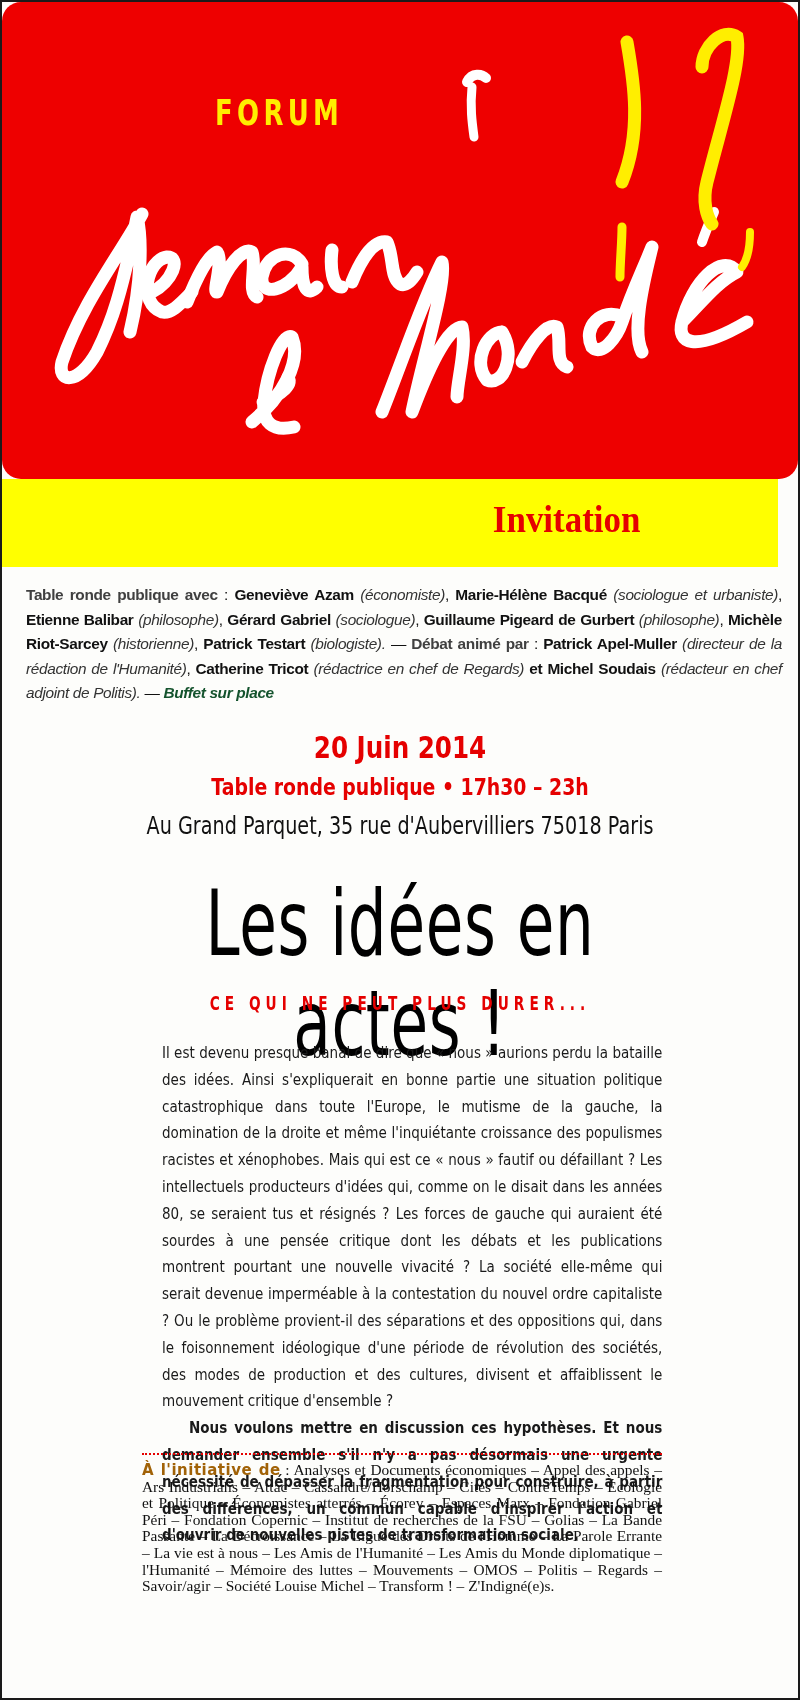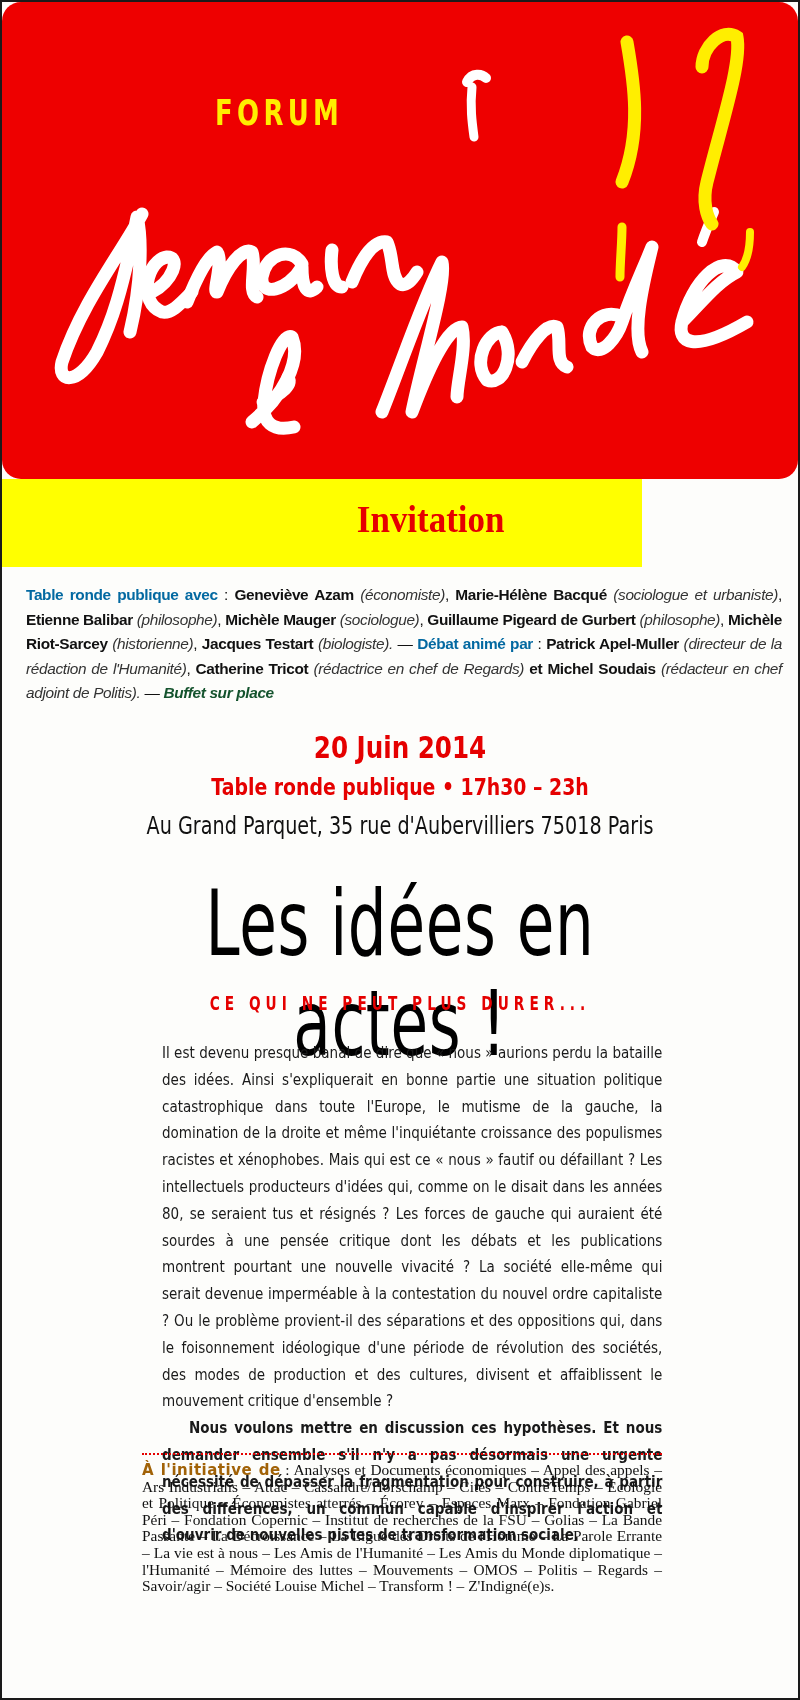--- a/index.html
+++ b/index.html
@@ -15,36 +15,36 @@
     border-radius: 19px;
   }
   .forum {
     position: absolute; left: 213px; top: 90px;
     font-family: "DejaVu Sans", sans-serif; font-weight: bold;
     font-size: 36px; letter-spacing: 6px; color: #ffee00;
     transform: scaleX(0.72); transform-origin: left top;
   }
   .hero svg { position: absolute; left: 0; top: 0; }
   .invite-band {
-    position: absolute; left: 0; top: 477px; width: 640px; height: 88px;
+    position: absolute; left: 0; top: 477px; width: 776px; height: 88px;
     background: #ffff00;
   }
   .invite-label {
     position: absolute; right: 138px; top: 18px;
     font-family: "Liberation Serif", serif; font-weight: bold;
     font-size: 38px; color: #e50000;
     transform: scaleX(0.92); transform-origin: right top;
   }
   .participants {
     position: absolute; left: 24px; top: 581px; width: 756px;
     font-family: "Liberation Sans", sans-serif; font-size: 15.4px; line-height: 24.6px;
     color: #111; text-align: justify;
     letter-spacing: -0.35px;
   }
-  .participants .red { color: #0369a1; font-weight: bold; }
+  .participants .red { color: #404040; font-weight: bold; }
   .participants .it { font-style: italic; color: #333; }
   .participants .name { font-weight: 600; margin-top: 32px; }
   .date {
     position: absolute; left: 0; width: 796px; top: 728px; text-align: center;
     font-family: "DejaVu Sans", sans-serif; font-weight: bold; font-size: 30px;
     color: #e50000; transform: scaleX(0.82);
   }
   .time {
     position: absolute; left: 0; width: 796px; top: 772px; text-align: center;
     font-family: "DejaVu Sans", sans-serif; font-weight: bold; font-size: 23px;
@@ -145,27 +145,27 @@
     <div class="invite-label">Invitation</div>
   </div>
 
   <div class="participants">
     <span class="red">Table ronde publique avec</span><span> : </span><span class="name">Geneviève Azam</span>
     <span class="it">(économiste)</span>,
     <span class="name">Marie-Hélène Bacqué</span>
     <span class="it">(sociologue et urbaniste)</span>,
     <span class="name">Etienne Balibar</span>
     <span class="it">(philosophe)</span>,
-    <span class="name">Michèle Mauger</span>
+    <span class="name">Gérard Gabriel</span>
     <span class="it">(sociologue)</span>,
     <span class="name">Guillaume Pigeard de Gurbert</span>
     <span class="it">(philosophe)</span>,
     <span class="name">Michèle Riot-Sarcey</span>
     <span class="it">(historienne)</span>,
-    <span class="name">Jacques Testart</span>
+    <span class="name">Patrick Testart</span>
     <span class="it">(biologiste).</span><span> — </span><span class="red">Débat animé par</span><span> : </span><span class="name">Patrick Apel-Muller</span>
     <span class="it">(directeur de la rédaction de l'Humanité)</span>,
     <span class="name">Catherine Tricot</span>
     <span class="it">(rédactrice en chef de Regards)</span>
     <span class="name">et</span>
     <span class="name">Michel Soudais</span>
     <span class="it">(rédacteur en chef adjoint de Politis).</span><span> — </span><span class="red it" style="color:#14532d;font-weight:bold;">Buffet sur place</span>
   </div>
 
   <div class="date">20 Juin 2014</div>

